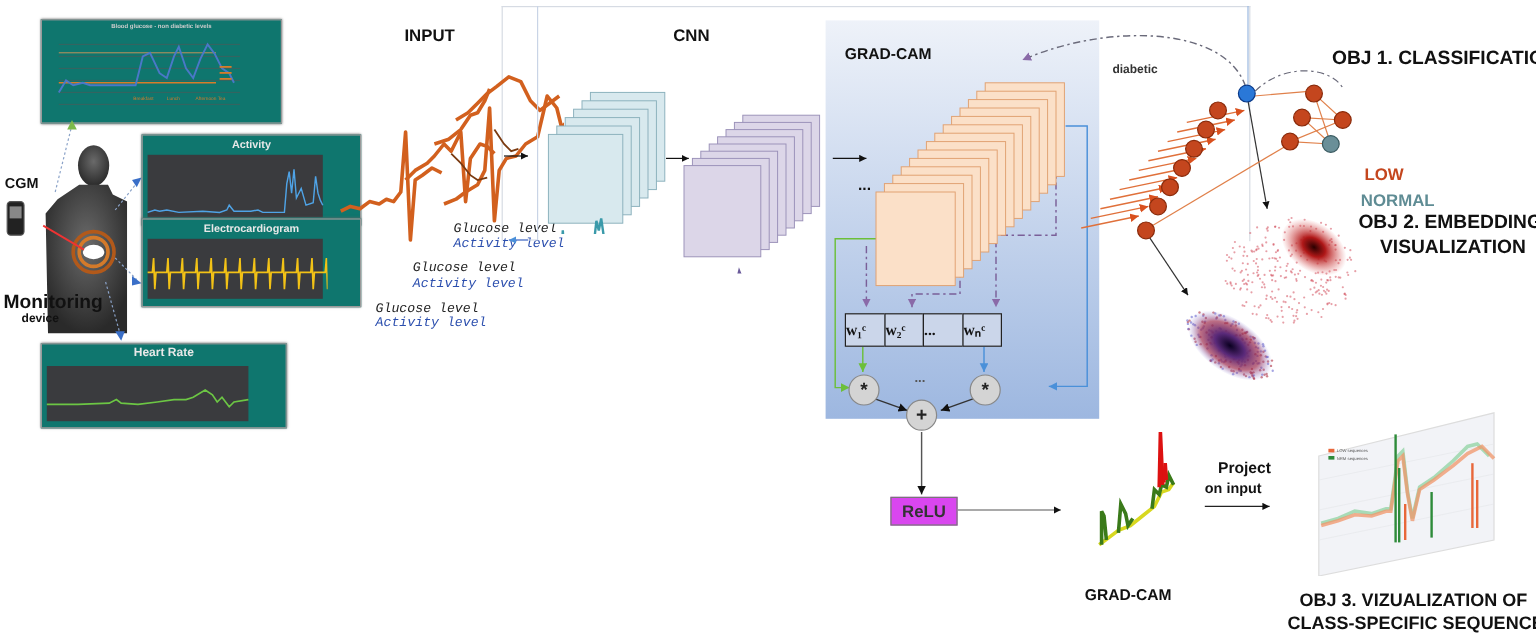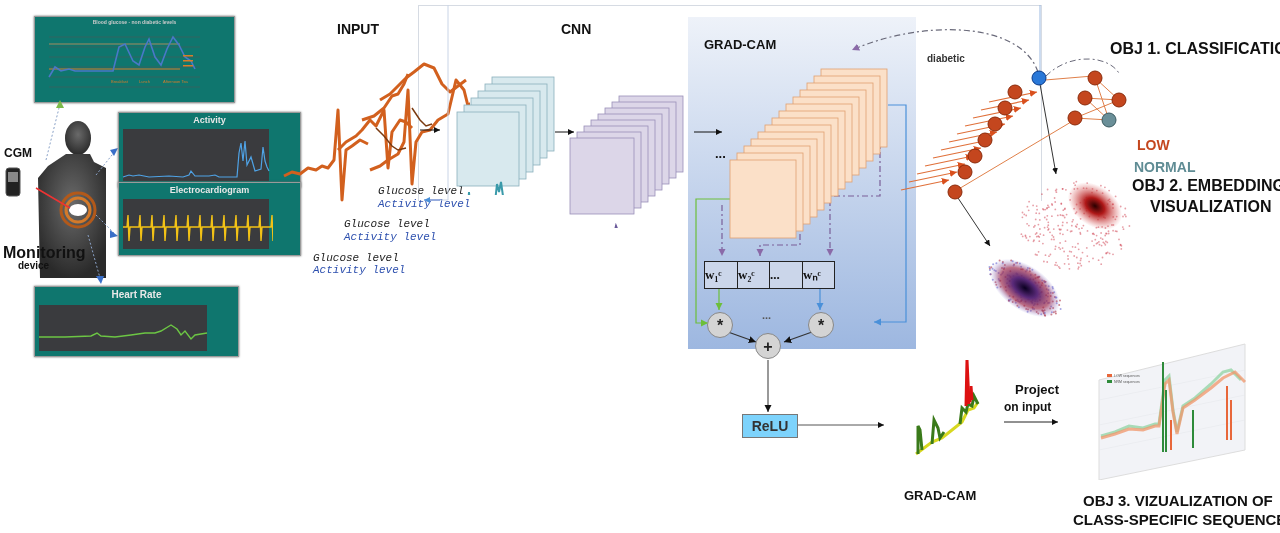--- a/index.html
+++ b/index.html
@@ -10,21 +10,21 @@
   .panel svg{position:absolute;left:0;top:0;}
   .lbl{position:absolute;font-weight:bold;color:#111;white-space:nowrap;}
   .sec{font-size:14px;}
   .obj{font-size:16px;font-weight:bold;color:#111;text-align:center;white-space:nowrap;position:absolute;}
   .italic-small{position:absolute;font-style:italic;font-size:11px;white-space:nowrap;font-family:Liberation Mono, monospace;}
   .gl{color:#222;}
   .al{color:#2c4fae;}
   #gradcam-bg{position:absolute;left:688px;top:17px;width:228px;height:332px;background:linear-gradient(#eef2f9,#9db7e0);}
   #frame-line{position:absolute;left:418px;top:5px;width:622px;height:195px;border:1px solid #d6dbe3;border-bottom:none;}
   .wbox{position:absolute;top:261px;height:26px;border:1.5px solid #222;background:#cbd6ea;font-family:"Liberation Serif",serif;font-weight:bold;font-size:13px;text-align:left;line-height:26px;color:#111;}
-  .relu{position:absolute;left:742px;top:414px;width:54px;height:22px;background:#7dd3fc;border:1.5px solid #777;text-align:center;line-height:22px;font-weight:bold;font-size:14px;color:#333;}
+  .relu{position:absolute;left:742px;top:414px;width:54px;height:22px;background:#d946ef;border:1.5px solid #777;text-align:center;line-height:22px;font-weight:bold;font-size:14px;color:#333;}
   .circ{position:absolute;width:24px;height:24px;border-radius:50%;background:#d4d4d4;border:1.5px solid #888;text-align:center;line-height:26px;font-weight:bold;font-size:16px;color:#222;}
 </style>
 </head>
 <body>
 
 <div id="frame-line"></div>
 <div id="gradcam-bg"></div>
 
 <div class="panel" style="left:34px;top:16px;width:172px;height:85px;">
   <div class="ptitle" style="font-size:5px;color:#ccc;">Blood glucose - non diabetic levels</div>

